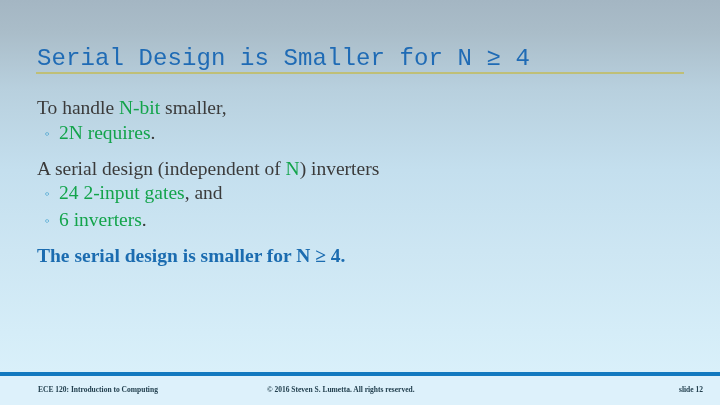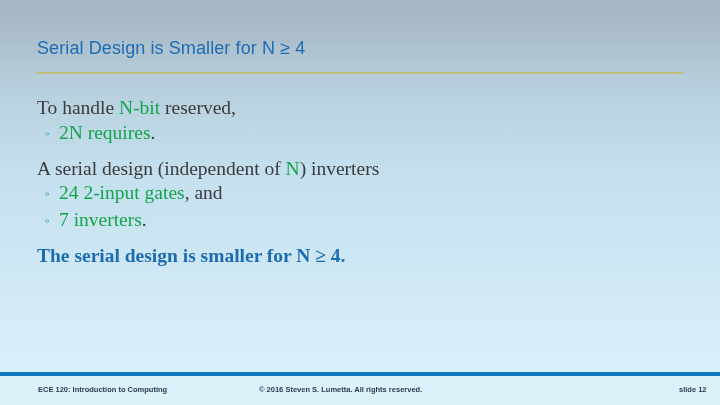--- a/index.html
+++ b/index.html
@@ -26,25 +26,25 @@
         #d5edf8 82%,
         #d9f0fa 92%,
         #dcf1fb 100%);
     overflow: hidden;
   }
 
   
   #title {
     position: absolute;
     left: 37px;
-    top: 33px;
-    font-size: 18px;
+    top: 44px;
+    font-size: 24px;
     line-height: 30px;
     color: #1f6bb5;
-    font-family: Liberation Sans, sans-serif;
+    font-family: Liberation Mono, monospace;
     white-space: nowrap;
     letter-spacing: 0.1px;
   }
   #title-rule {
     position: absolute;
     left: 36px;
     top: 72px;
     width: 648px;
     height: 2px;
     background: #bfbf77;
@@ -112,52 +112,52 @@
     left: 0;
     top: 376px;
     width: 720px;
     height: 29px;
     background: #ddf1fb;
   }
   .footer-text {
     position: absolute;
     top: 385px;
     font-size: 7.5px;
-    font-family: Liberation Sans, sans-serif;
+    font-family: Liberation Serif, serif;
     color: #23404f;
     font-weight: bold;
     white-space: nowrap;
   }
   #footer-course { left: 38px; }
-  #footer-copyright { left: 259px; }
+  #footer-copyright { left: 267px; }
   #footer-slide { left: 679px; }
 </style>
 </head>
 <body>
 
 <div id="slide">
 
   <div id="title">Serial Design is Smaller for N ≥ 4</div>
   <div id="title-rule"></div>
 
   <div id="body">
 
-    <div class="para lead"><span>To handle </span><span class="green">N-bit</span><span> reserved,</span></div>
+    <div class="para lead"><span>To handle </span><span class="green">N-bit</span><span> smaller,</span></div>
 
 
 
     <div class="bullet-line"><span class="bullet-mark">◦</span><span class="green">2N requires</span><span>.</span></div>
 
     <div class="gap"></div>
 
     <div class="para"><span>A serial design (independent of </span><span class="green">N</span><span>) inverters</span></div>
 
     <div class="bullet-line"><span class="bullet-mark">◦</span><span class="green">24 2-input gates</span><span>, and</span></div>
 
-    <div class="bullet-line"><span class="bullet-mark">◦</span><span class="green">7 inverters</span><span>.</span></div>
+    <div class="bullet-line"><span class="bullet-mark">◦</span><span class="green">6 inverters</span><span>.</span></div>
 
     <div class="gap"></div>
 
     <div class="conclusion">The serial design is smaller for N ≥ 4.</div>
 
   </div>
 
   <div id="footer-bar"></div>
   <div id="footer-band"></div>
   <div class="footer-text" id="footer-course">ECE 120: Introduction to Computing</div>

